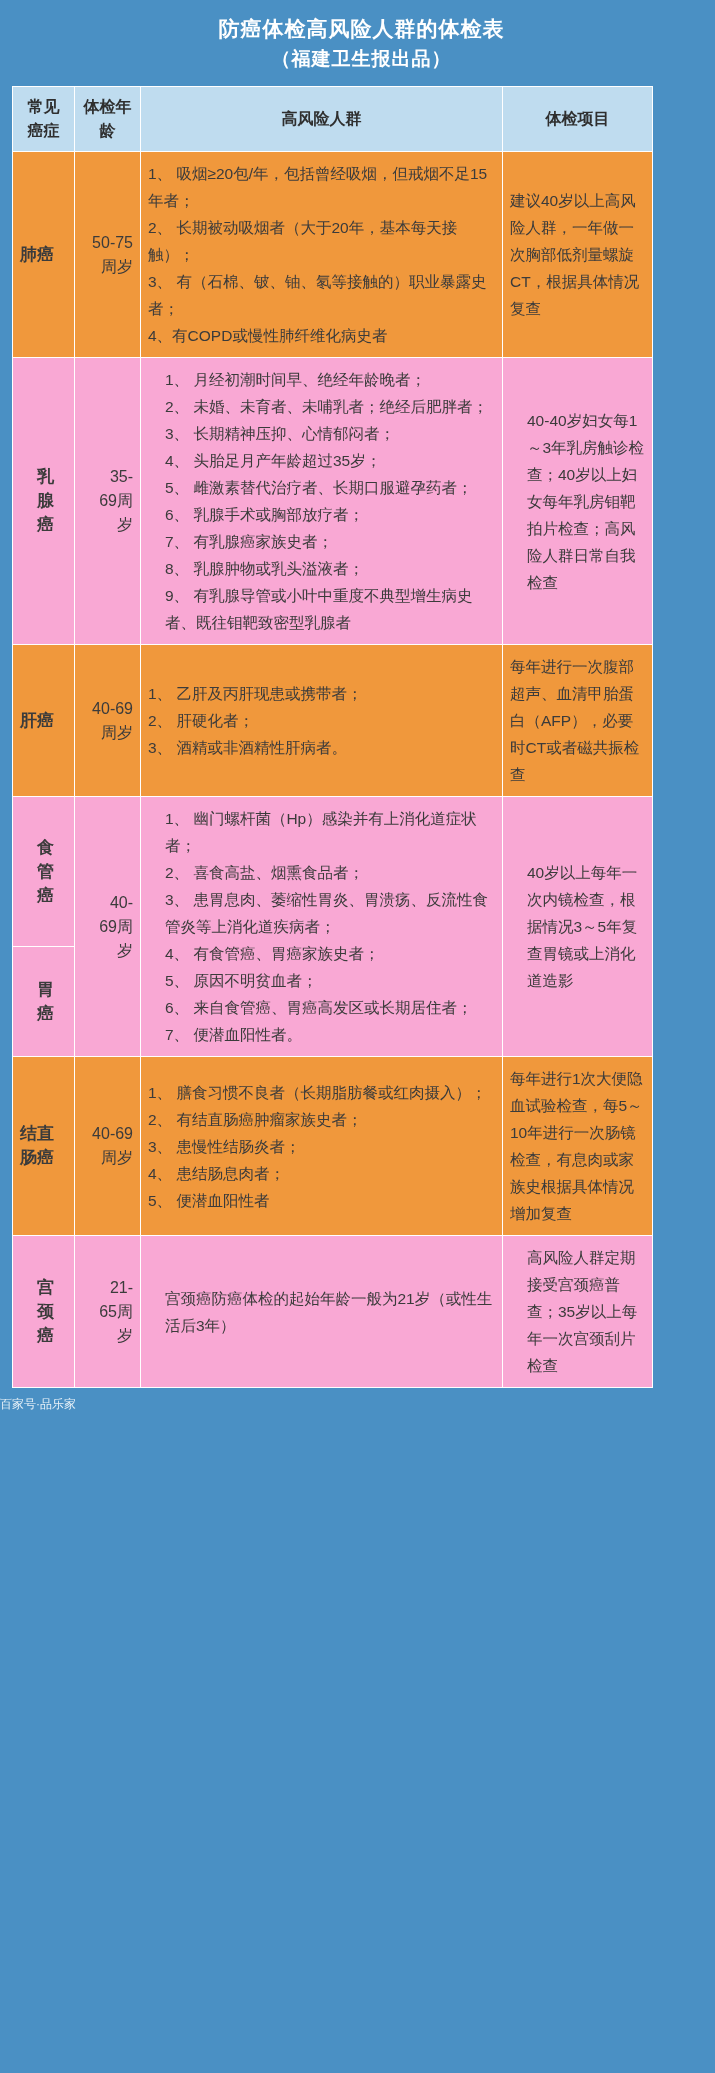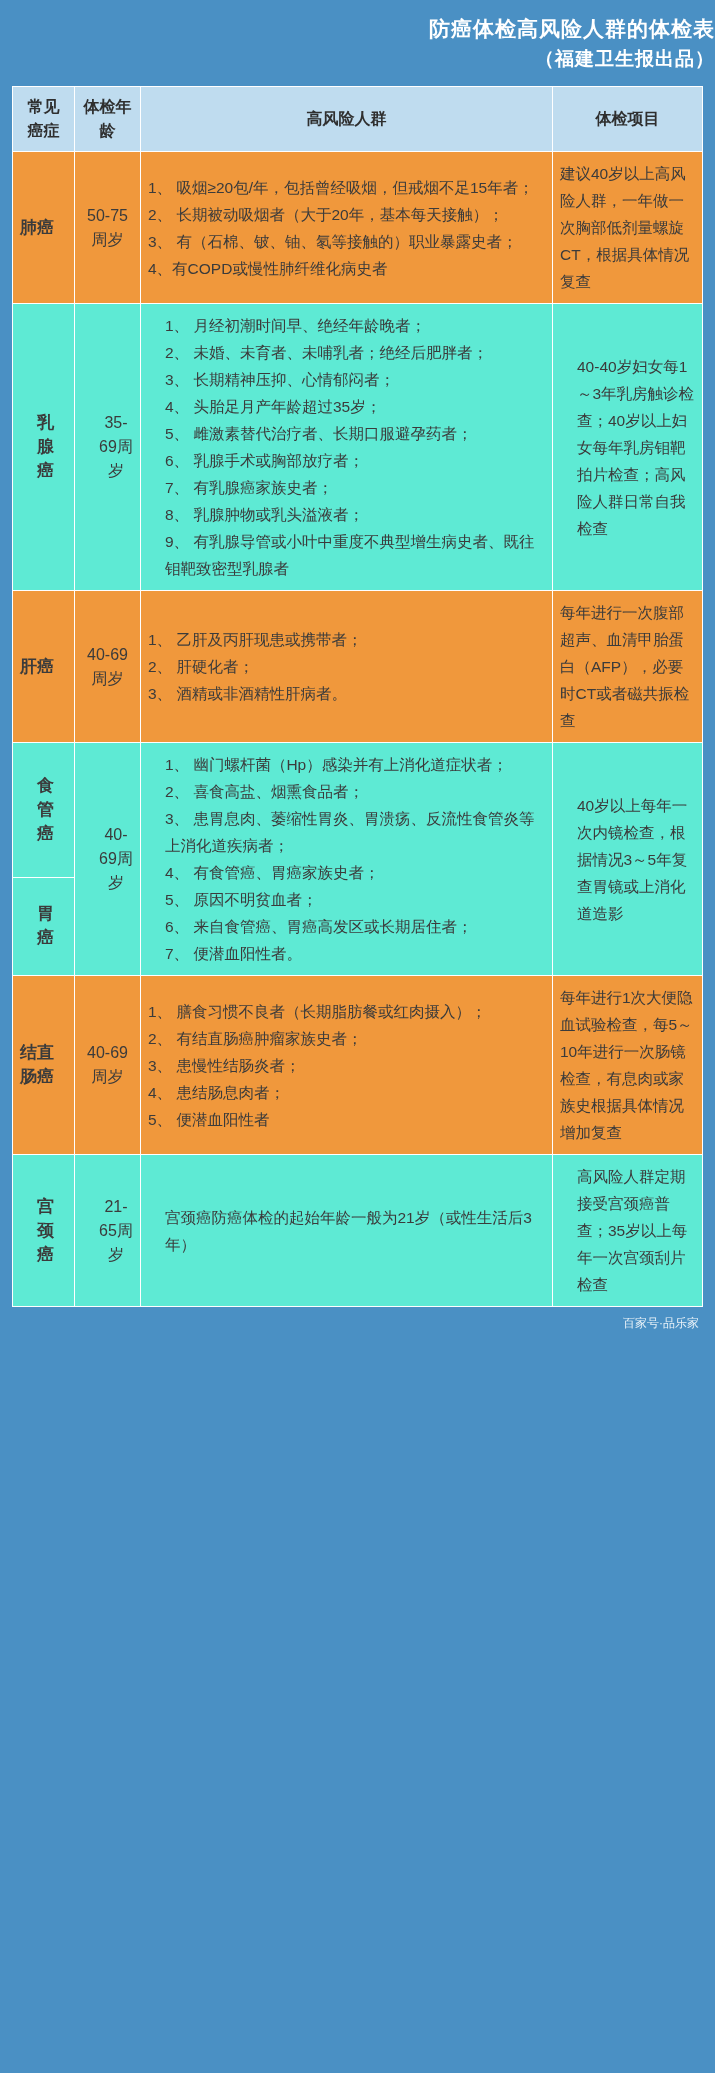--- a/index.html
+++ b/index.html
@@ -8,83 +8,83 @@
     background:#4a90c4;
     font-family:"Liberation Sans","DejaVu Sans",sans-serif;
   }
   .page{
     width:715px;
     box-sizing:border-box;
     background:#4a90c4;
     padding:0 0 0 0;
   }
   .title-wrap{
-    text-align:right;
+    text-align:center;
     color:#ffffff;
     padding:14px 0 12px 8px;
   }
   .title-main{
     font-size:21px;
     font-weight:bold;
     letter-spacing:1px;
     line-height:30px;
   }
   .title-sub{
     font-size:19px;
     font-weight:bold;
     letter-spacing:1px;
     line-height:30px;
   }
   table{
     border-collapse:collapse;
-    width:691px;
+    width:641px;
     margin:0 12px 0 12px;
     table-layout:fixed;
   }
   td,th{
     border:1px solid #ffffff;
     vertical-align:middle;
     padding:8px 7px;
     color:#3b3b3b;
     font-size:15.5px;
     line-height:27px;
   }
   th{
     font-weight:bold;
     text-align:center;
     font-size:16px;
     line-height:24px;
   }
-  .c-blue{background:#5eead4;padding-left:24px;}
+  .c-blue{background:#f9a8d4;padding-left:24px;}
   .c-orange{background:#f0983c;}
   .hdr-blue{background:#bfdcef;color:#2f2f2f;}
   .cat{
     text-align:left;
     font-weight:bold;
     font-size:17px;
     line-height:24px;
   }
   .age{
-    text-align:center;
+    text-align:right;
     font-size:16px;
     line-height:24px;
   }
   .risk{
     text-align:left;
     margin-top:20px;
   }
   .item{
     text-align:left;
   }
   .col1{width:62px;}
   .col2{width:66px;}
   .col3{width:none;}
   .col4{width:150px;}
   .footer{
-    text-align:right;
+    text-align:left;
     color:#e9f2f8;
     font-size:12px;
     padding:8px 16px 10px 0;
   }
 </style>
 </head>
 <body>
 
 <div class="page">
 

